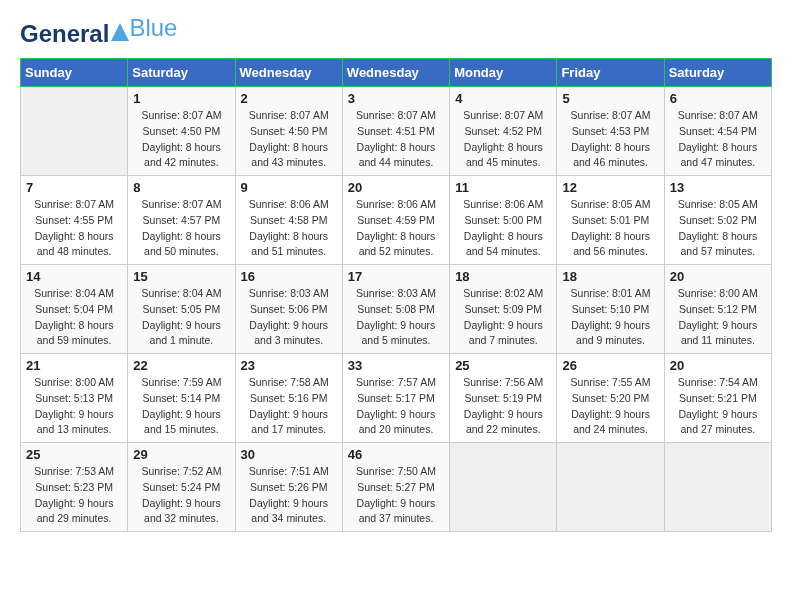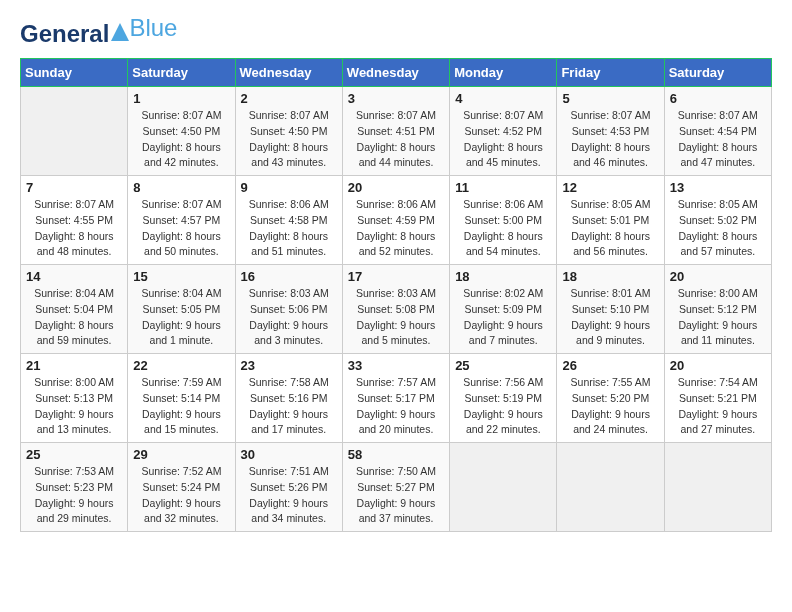--- a/index.html
+++ b/index.html
@@ -230,21 +230,21 @@
         </td>
         <td>
           <div class="day-num">29</div>
           <div class="day-detail">Sunrise: 7:52 AM<br>Sunset: 5:24 PM<br>Daylight: 9 hours and 32 minutes.</div>
         </td>
         <td>
           <div class="day-num">30</div>
           <div class="day-detail">Sunrise: 7:51 AM<br>Sunset: 5:26 PM<br>Daylight: 9 hours and 34 minutes.</div>
         </td>
         <td>
-          <div class="day-num">58</div>
+          <div class="day-num">46</div>
           <div class="day-detail">Sunrise: 7:50 AM<br>Sunset: 5:27 PM<br>Daylight: 9 hours and 37 minutes.</div>
         </td>
         <td class="empty-cell"></td>
         <td class="empty-cell"></td>
         <td class="empty-cell"></td>
       </tr>
     </tbody>
 </table>
 
 </body></html>

